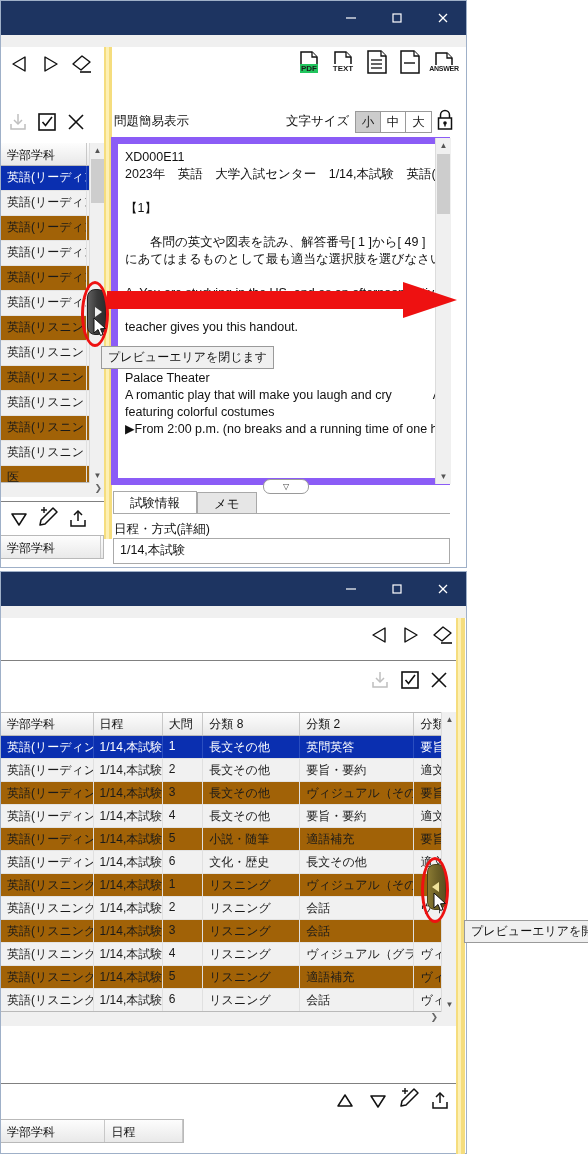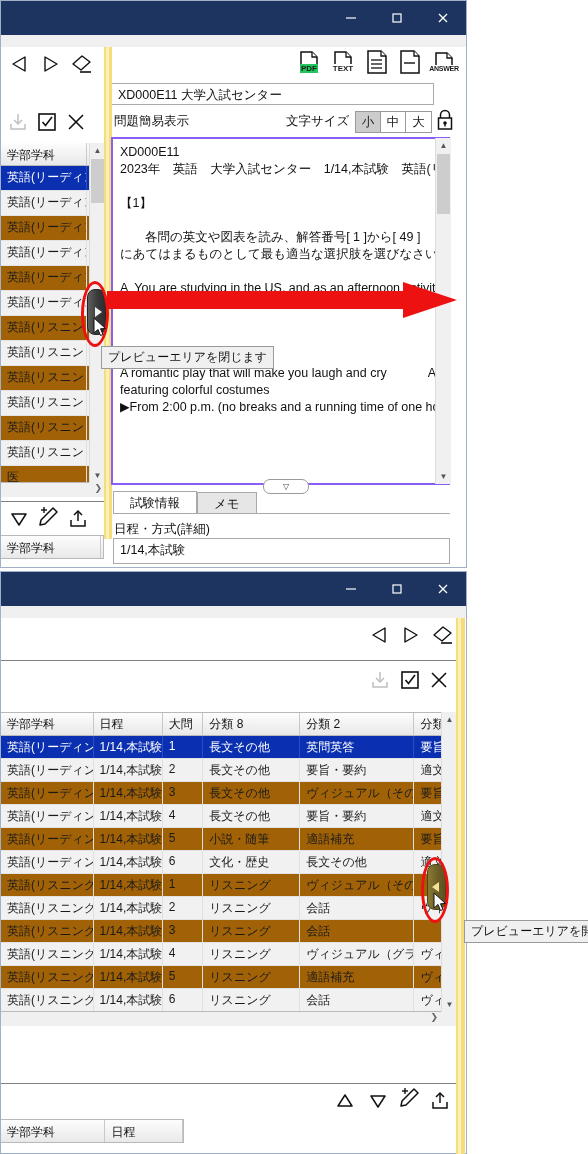--- a/index.html
+++ b/index.html
@@ -44,21 +44,21 @@
   
   .minilist .trow{height:24px;}
   .minilist .th{height:24px;padding-top:4px;}
   
   .vsb{position:absolute;width:15px;background:#f0f0f0;border-left:1px solid #dcdcdc;}
   .vsb .arrow{height:15px;display:flex;align-items:center;justify-content:center;font-size:8px;color:#555;}
   .vsb .thumb{position:absolute;left:1px;width:13px;background:#cdcdcd;}
   .hsb{position:absolute;height:14px;background:#f0f0f0;}
   
   .prev{
-    position:absolute;box-sizing:border-box;border:2px solid #8b5cf6;background:#fff;
+    position:absolute;box-sizing:border-box;border:7px solid #8b5cf6;background:#fff;
     overflow:hidden;
   }
   .prev .line{white-space:pre;font-size:12.5px;line-height:17px;color:#111;}
   
   .txtbox{
     position:absolute;box-sizing:border-box;border:1px solid #aaaaaa;background:#fff;
     font-size:12.5px;padding:3px 6px;color:#111;white-space:nowrap;overflow:hidden;
   }
   .lbl{position:absolute;font-size:12.5px;color:#111;white-space:nowrap;}
   
@@ -173,21 +173,20 @@
       </svg>
   </div>
   <div class="icon" style="position:absolute;left:427px;top:45px;width:32px;height:32px;flex-direction:column;">
     <svg width="22" height="20" viewBox="0 0 22 20">
         <path d="M3 1 h11 l5 5 v12 h-16 z" fill="#fff" stroke="#111" stroke-width="1.5"></path>
         <path d="M14 1 v5 h5" fill="#fff" stroke="#111" stroke-width="1.3"></path>
       </svg>
     <span style="font-size:7px;font-weight:bold;margin-top:-7px;background:#fff;padding:0 1px;letter-spacing:-.3px;">ANSWER</span>
   </div>
 
-  <div class="txtbox" style="left:110px;top:82px;width:323px;height:22px;">XD000E11 大学入試センター</div>
 
   <div class="lbl" style="left:113px;top:112px;">問題簡易表示</div>
   <div class="lbl" style="left:285px;top:112px;">文字サイズ</div>
 
   <div class="szgrp" style="left:354px;top:110px;">
     <div class="sz on">小</div>
     <div class="sz">中</div>
     <div class="sz">大</div>
   </div>
 
@@ -311,20 +310,21 @@
         <div class="line">XD000E11</div>
         <div class="line">2023年　英語　大学入試センター　1/14,本試験　英語(リーディング)</div>
         <div class="line">&nbsp;</div>
         <div class="line">【1】</div>
         <div class="line">&nbsp;</div>
         <div class="line">　　各問の英文や図表を読み、解答番号[ 1 ]から[ 49 ]</div>
         <div class="line">にあてはまるものとして最も適当な選択肢を選びなさい。</div>
         <div class="line">&nbsp;</div>
         <div class="line">A  You are studying in the US, and as an afternoon activity y</div>
         <div class="line">&nbsp;</div>
+        <div class="line">teacher gives you this handout.</div>
         <div class="line">&nbsp;</div>
         <div class="line">&nbsp;</div>
         <div class="line">Palace Theater</div>
         <div class="line">A romantic play that will make you laugh and cry            A rock m</div>
         <div class="line">featuring colorful costumes</div>
         <div class="line">▶From 2:00 p.m. (no breaks and a running time of one hour and</div>
       </div>
   </div>
 
   <div class="vsb" style="left:434px;top:137px;height:346px;">

